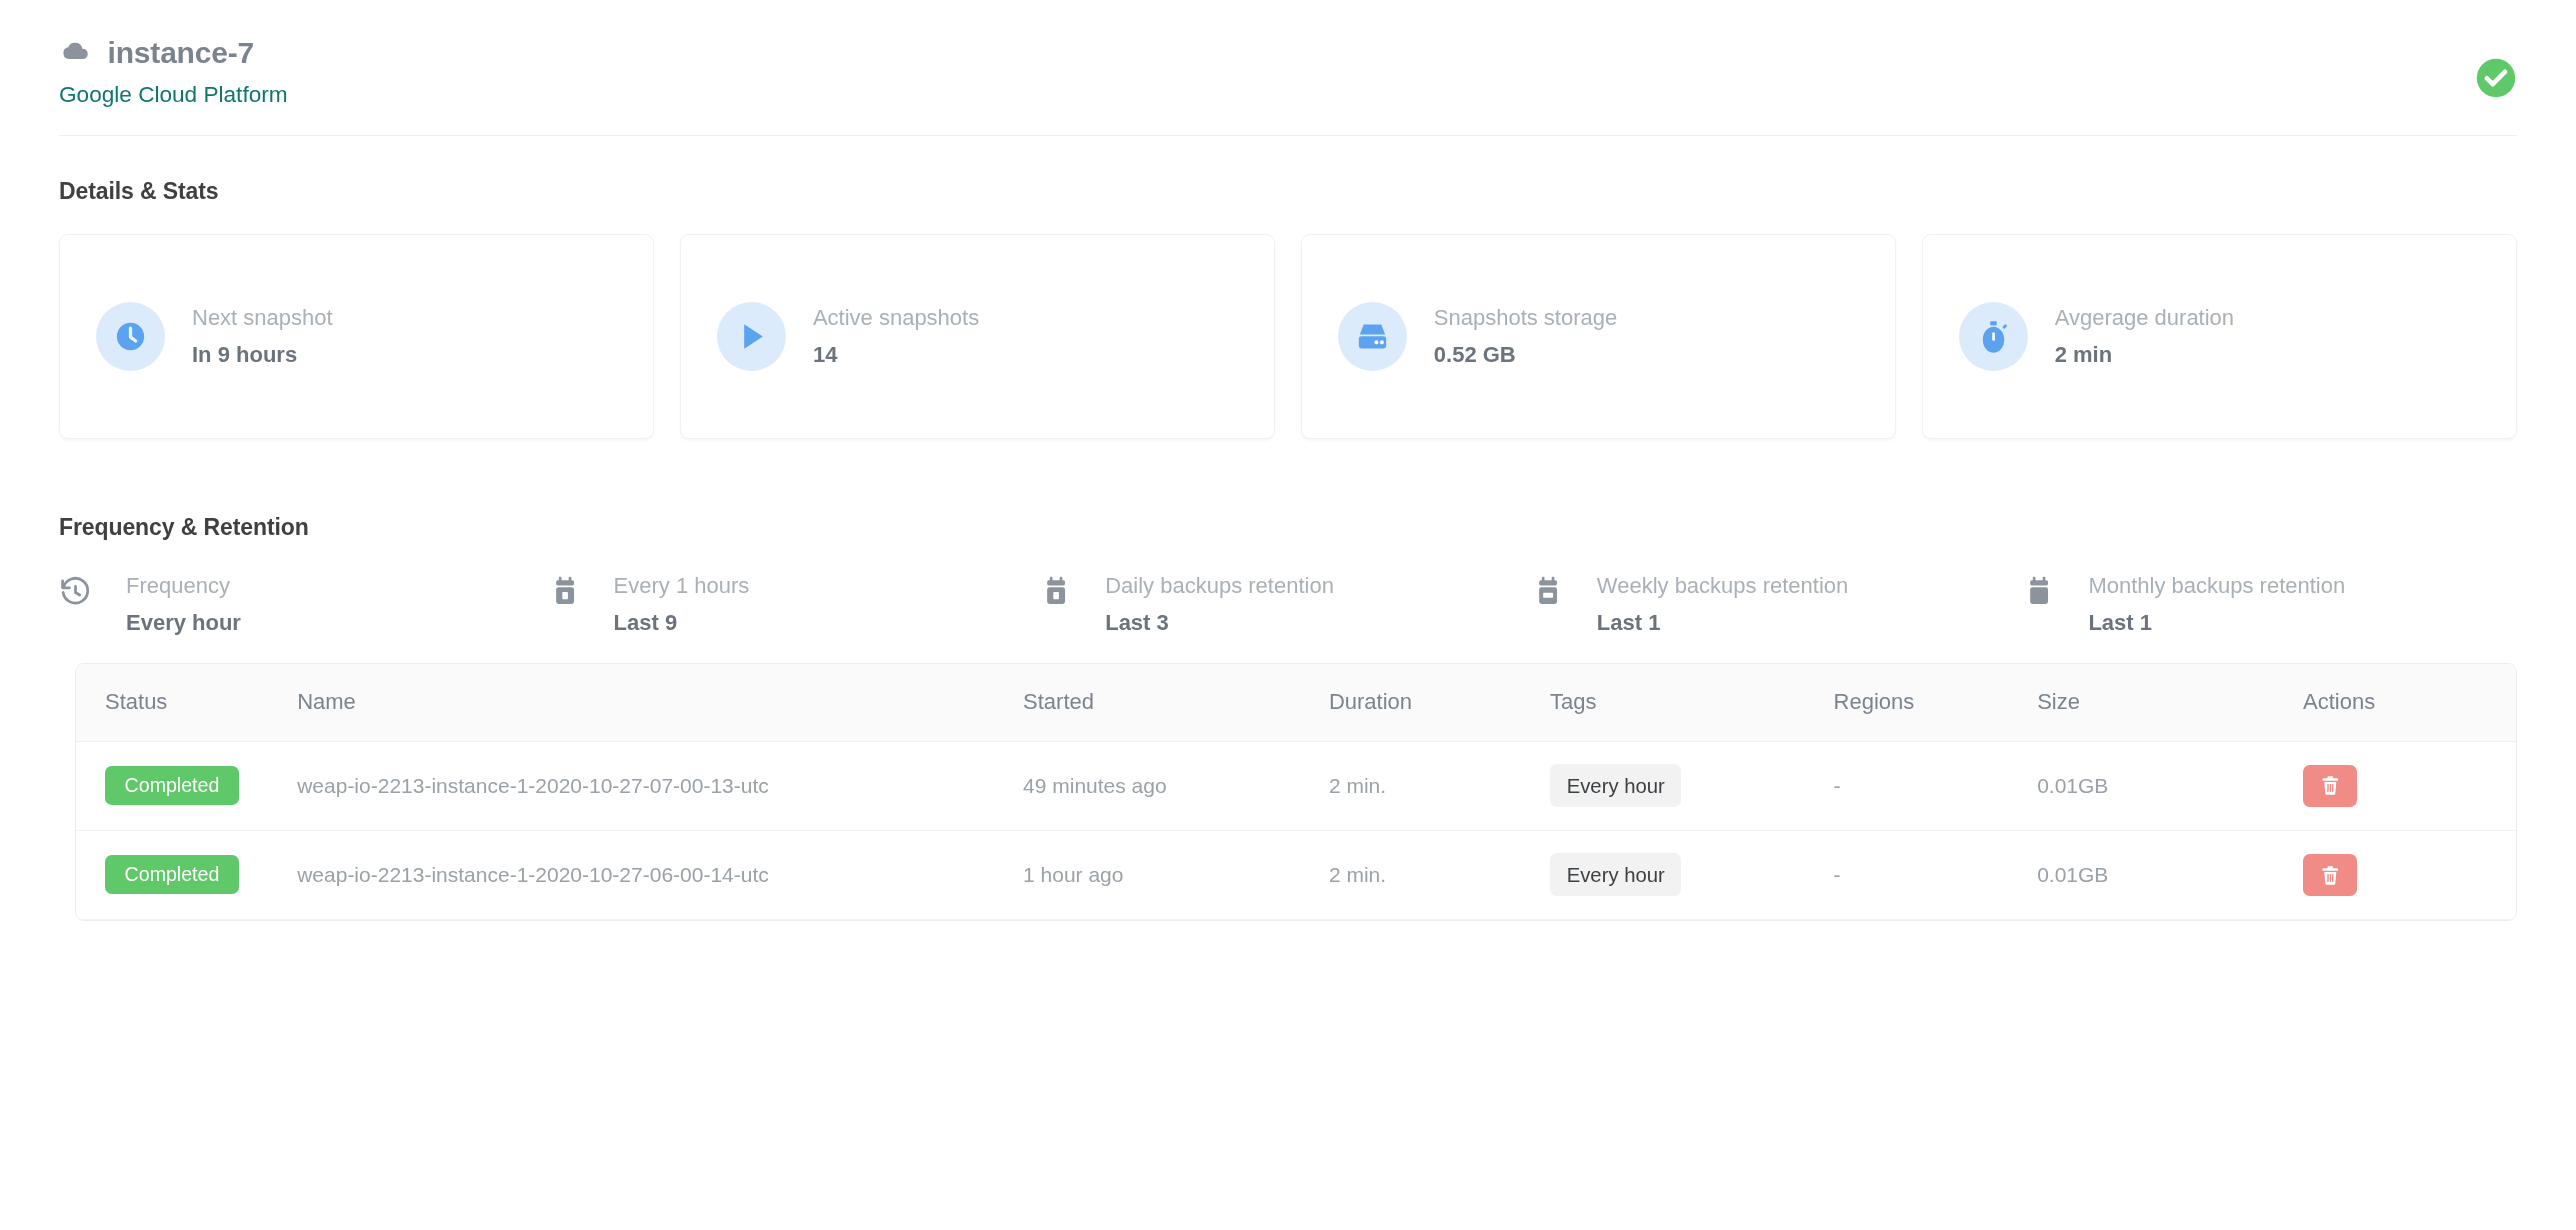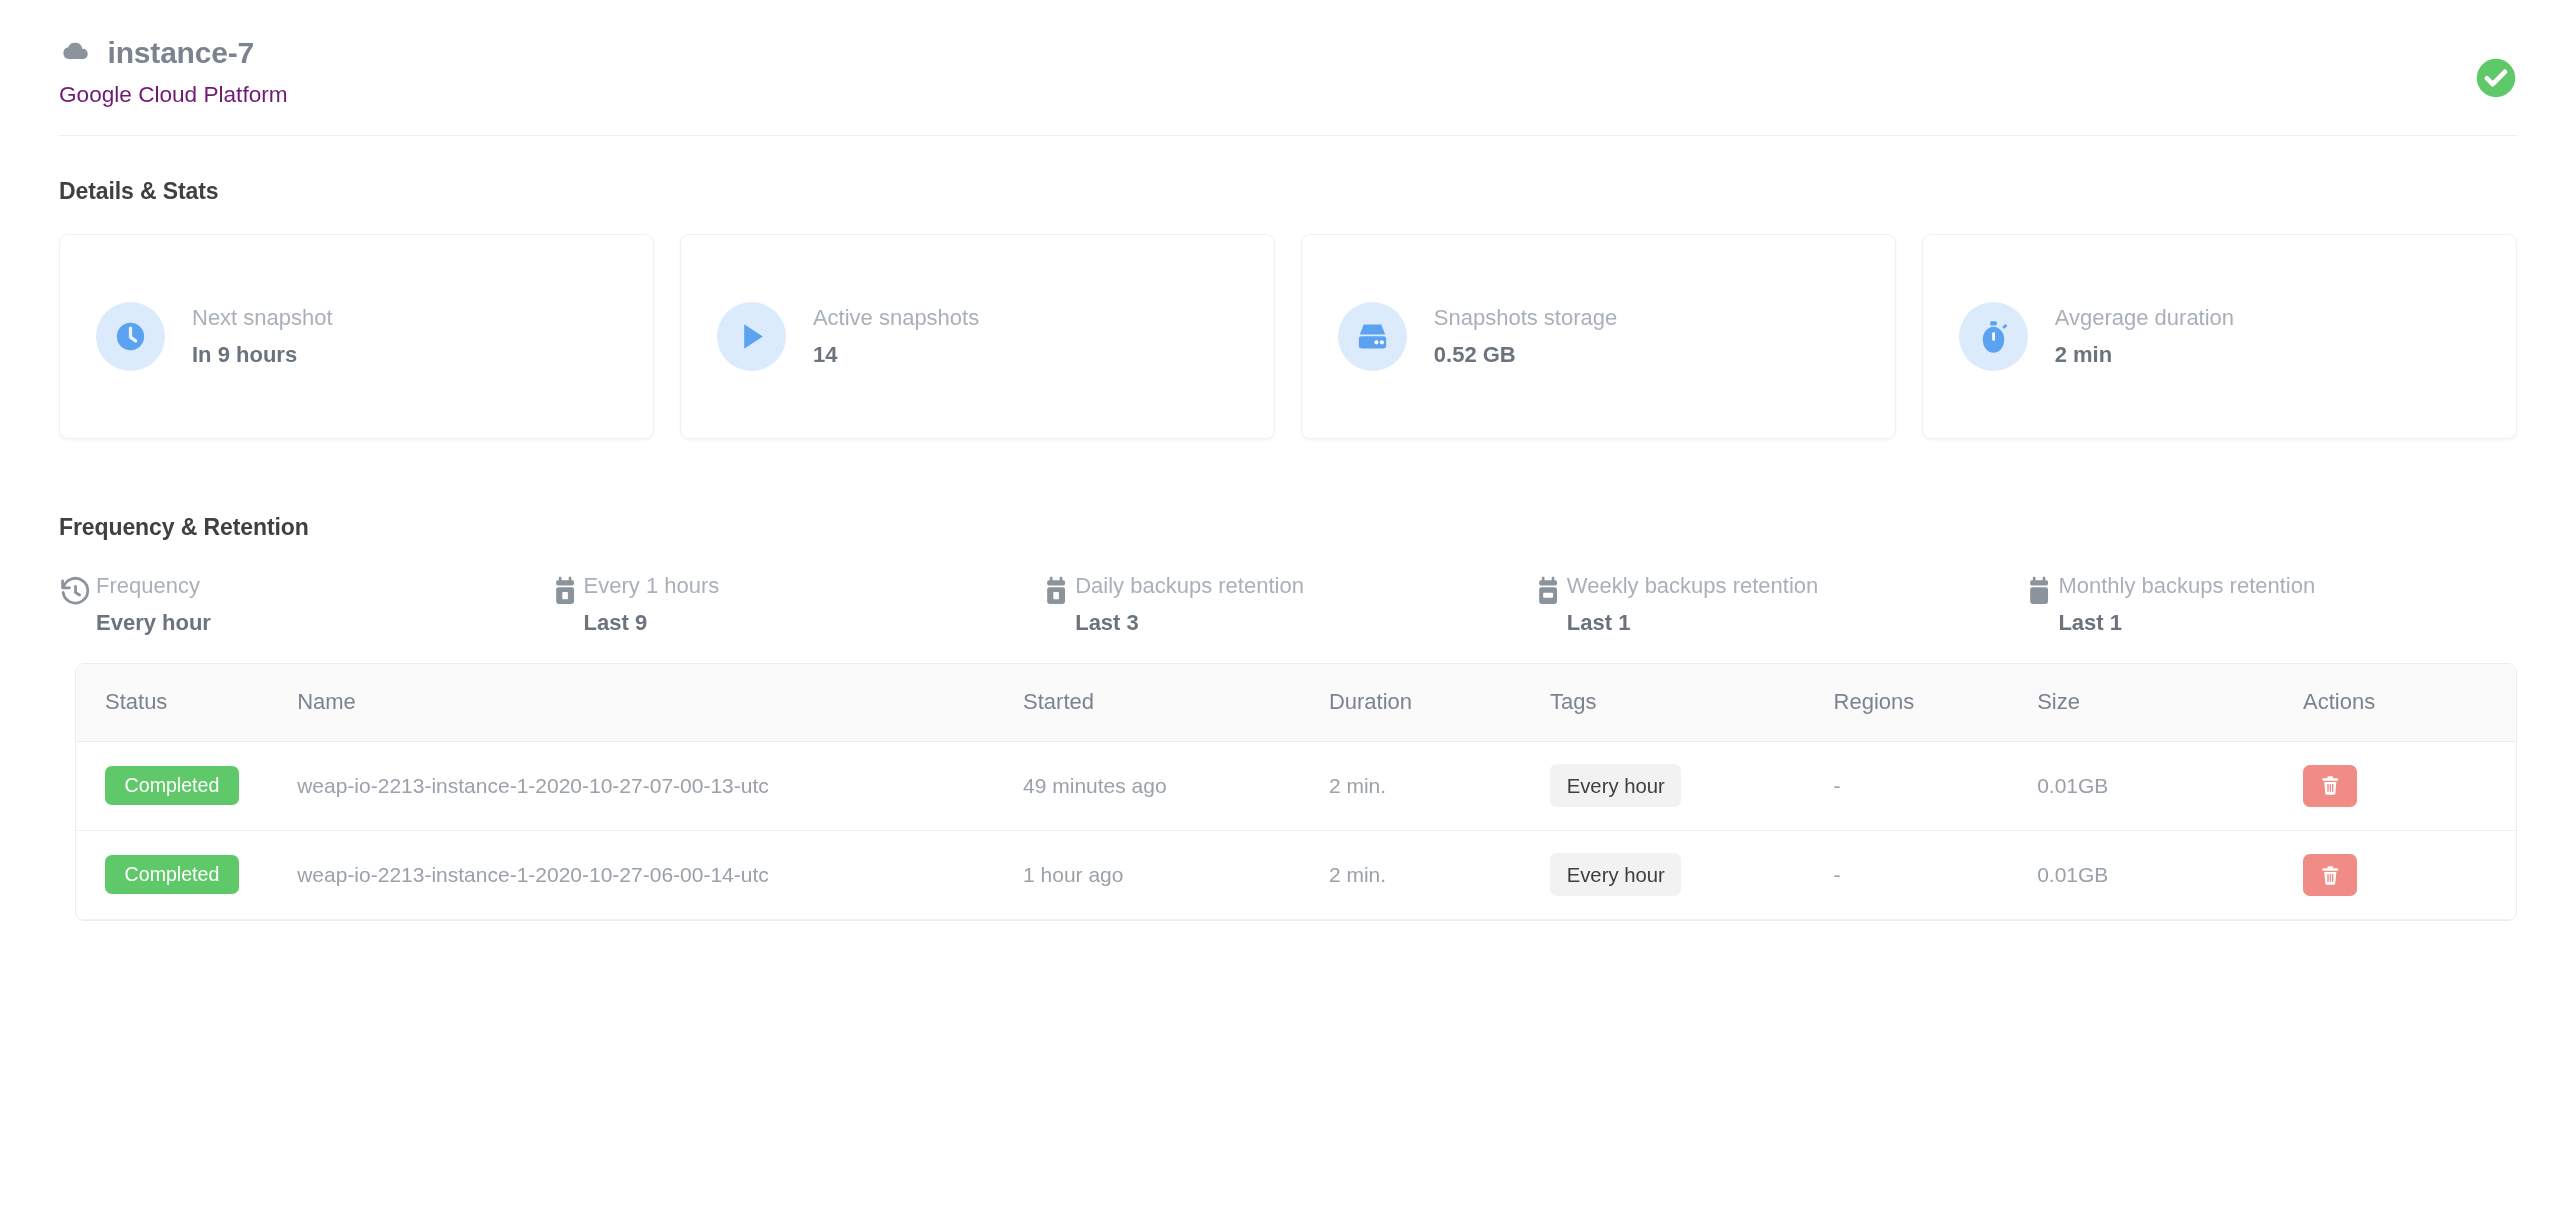--- a/index.html
+++ b/index.html
@@ -34,21 +34,21 @@
   .cloud-icon { width: 32px; height: 32px; display: block; }
   .instance-title {
     font-size: 30px;
     font-weight: bold;
     color: #7b848e;
     letter-spacing: -0.2px;
   }
   .subtitle {
     margin-top: 12px;
     font-size: 22.6px;
-    color: #701a75;
+    color: #0f766e;
     font-weight: normal;
   }
   .status-check {
     position: absolute;
     right: 0;
     top: 57px;
     width: 42px;
     height: 42px;
   }
 
@@ -99,21 +99,21 @@
   .card-text { display: flex; flex-direction: column; gap: 10.5px; }
   .card-label { font-size: 22px; color: #a9b0b8; }
   .card-value { font-size: 22px; color: #6b737c; font-weight: bold; }
 
   
   .freq-row {
     margin-top: 32px;
     display: grid;
     grid-template-columns: repeat(5, 1fr);
   }
-  .freq-item { display: flex; gap: 4px; align-items: flex-start; }
+  .freq-item { display: flex; gap: 34px; align-items: flex-start; }
   .freq-icon { flex: 0 0 auto; padding-top: 3px; }
   .freq-icon svg { display: block; }
   .freq-text { display: flex; flex-direction: column; gap: 10.5px; }
   .freq-label { font-size: 22px; color: #a9b0b8; }
   .freq-value { font-size: 22px; color: #6b737c; font-weight: bold; }
 
   
   .hamburger-icon { display: block; }
 
   .table-wrap {

